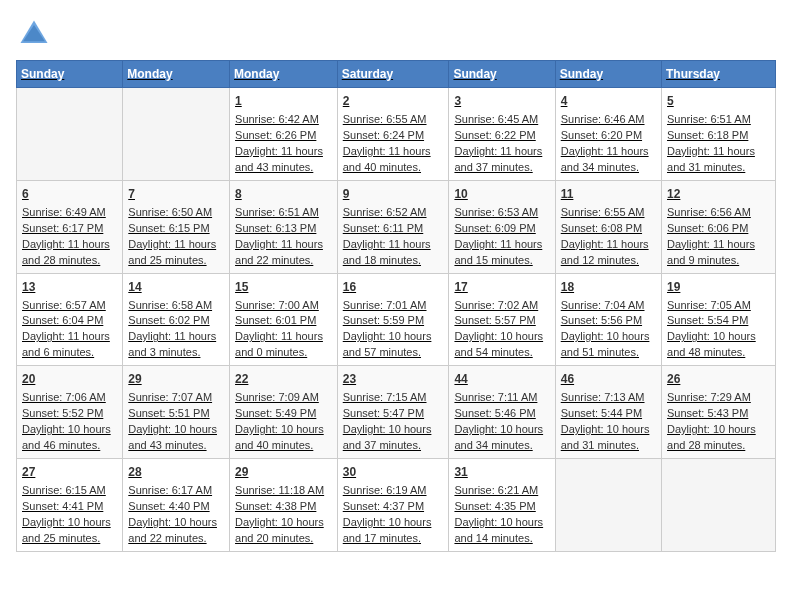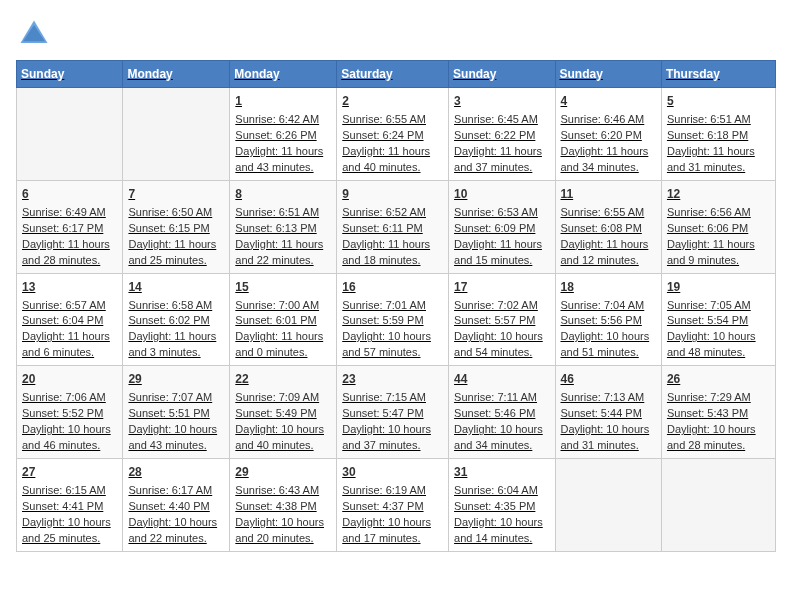--- a/index.html
+++ b/index.html
@@ -296,33 +296,33 @@
 Daylight: 10 hours and 25 minutes.</div>
         </td>
         <td>
           <span class="day-num">28</span>
           <div class="cell-content">Sunrise: 6:17 AM
 Sunset: 4:40 PM
 Daylight: 10 hours and 22 minutes.</div>
         </td>
         <td>
           <span class="day-num">29</span>
-          <div class="cell-content">Sunrise: 6:43 AM
+          <div class="cell-content">Sunrise: 11:18 AM
 Sunset: 4:38 PM
 Daylight: 10 hours and 20 minutes.</div>
         </td>
         <td>
           <span class="day-num">30</span>
           <div class="cell-content">Sunrise: 6:19 AM
 Sunset: 4:37 PM
 Daylight: 10 hours and 17 minutes.</div>
         </td>
         <td>
           <span class="day-num">31</span>
-          <div class="cell-content">Sunrise: 6:04 AM
+          <div class="cell-content">Sunrise: 6:21 AM
 Sunset: 4:35 PM
 Daylight: 10 hours and 14 minutes.</div>
         </td>
         <td class="empty-cell"></td>
         <td class="empty-cell"></td>
       </tr>
     </tbody>
 </table>
 
 </body></html>

